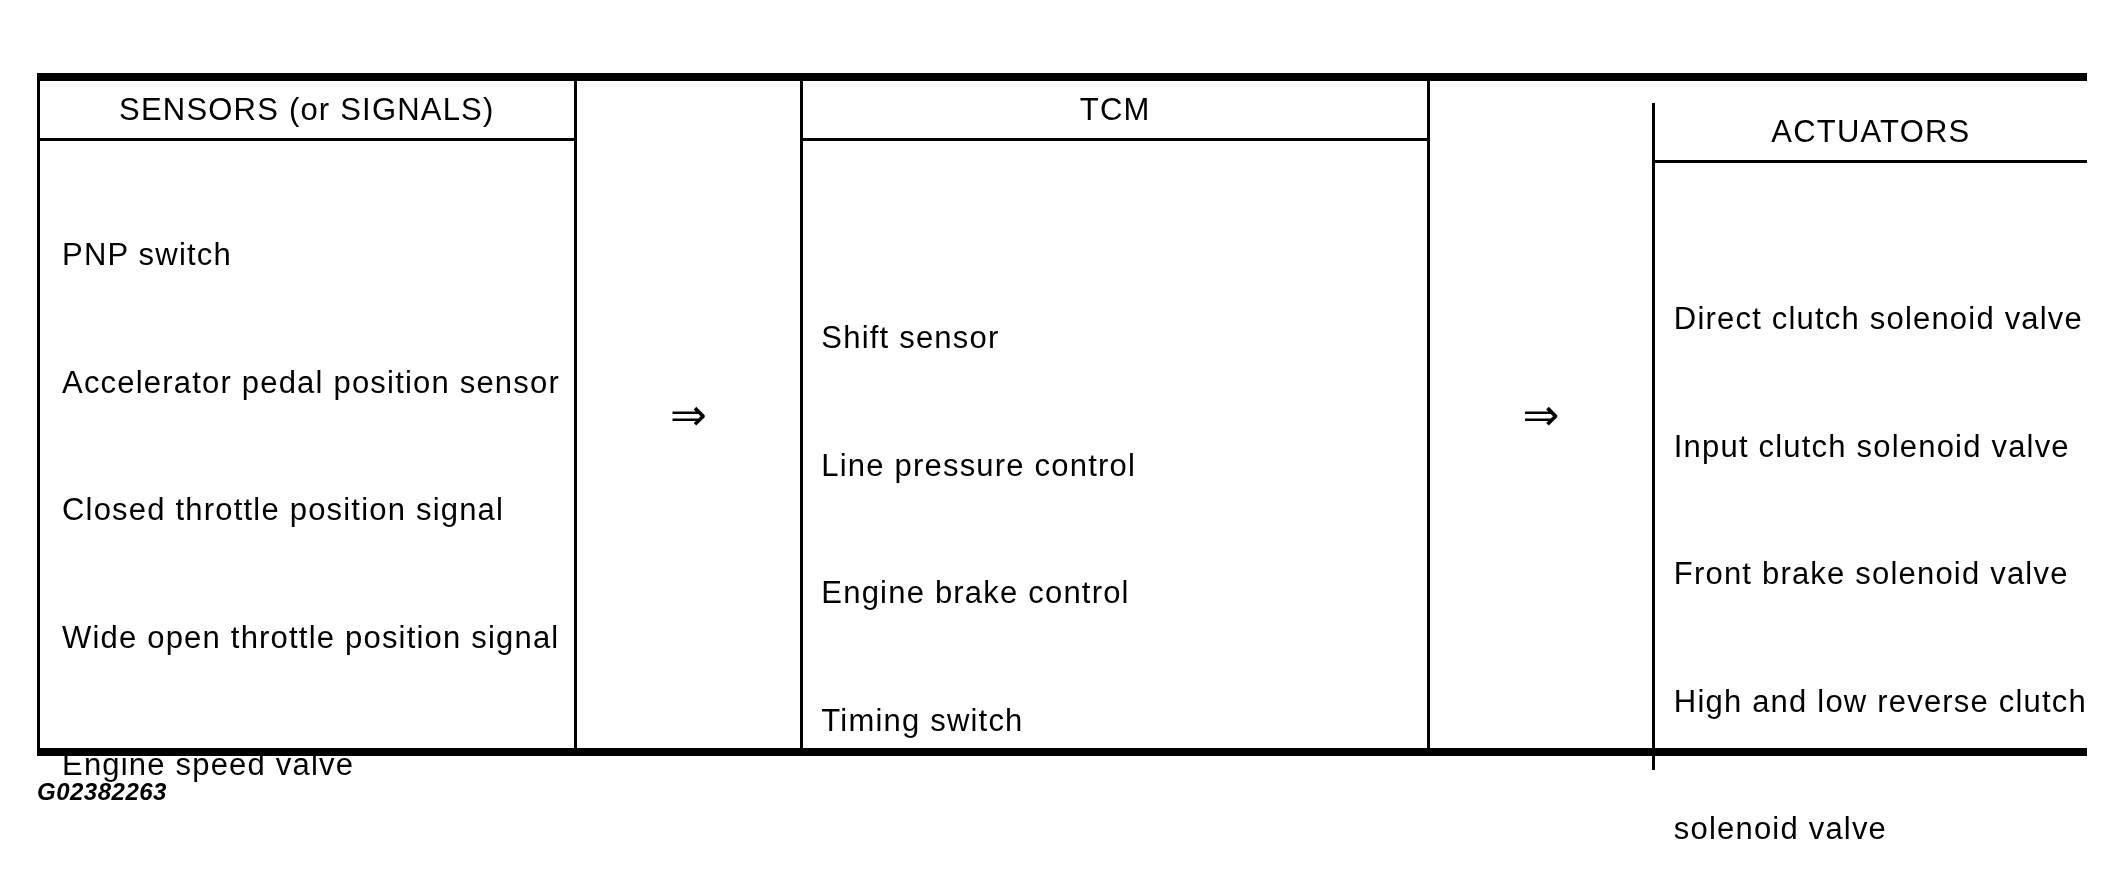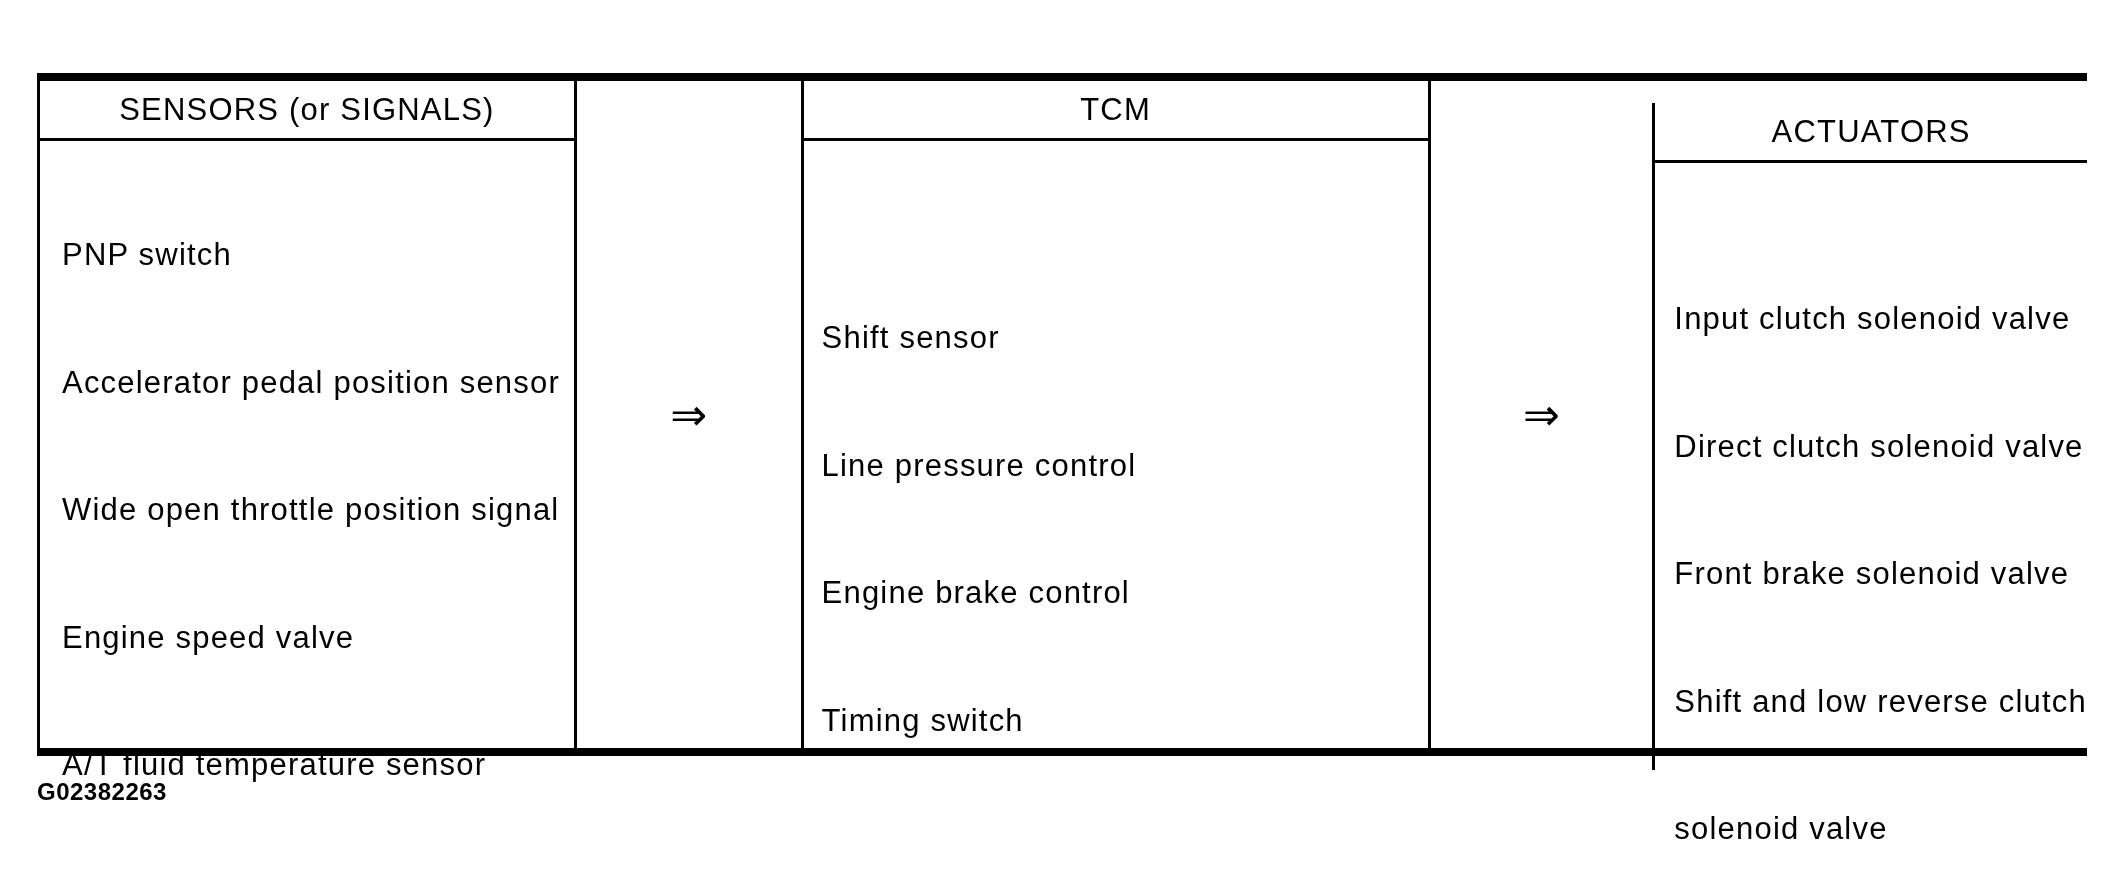--- a/index.html
+++ b/index.html
@@ -68,32 +68,34 @@
     font-size: 44px;
     line-height: 1;
   }
   .figure-id {
     position: absolute;
     left: 37px;
     top: 778px;
     font-size: 24px;
     font-weight: 700;
     letter-spacing: 0.5px;
+    font-style: italic;
   }
 </style>
 </head>
 <body>
 
 <div class="io-table">
 
   <div class="col text-col-1">
     <div class="col-header">SENSORS (or SIGNALS)</div>
     <div class="col-body">
       <div>PNP switch</div>
       <div>Accelerator pedal position sensor</div>
+      <div>Closed throttle position signal</div>
       <div>Wide open throttle position signal</div>
       <div>Engine speed valve</div>
       <div>A/T fluid temperature sensor</div>
       
       
       
       
       
       
       
@@ -120,24 +122,24 @@
     </div>
   </div>
 
   <div class="col gap-col-2">
     <span class="flow-arrow">⇒</span>
   </div>
 
   <div class="col text-col-3">
     <div class="col-header">ACTUATORS</div>
     <div class="col-body">
+      <div>Direct clutch solenoid valve</div>
       <div>Input clutch solenoid valve</div>
-      <div>Direct clutch solenoid valve</div>
       <div>Front brake solenoid valve</div>
-      <div>Shift and low reverse clutch</div>
+      <div>High and low reverse clutch</div>
       <div>solenoid valve</div>
       
       
       
       
       
       
       
     </div>
   </div>

